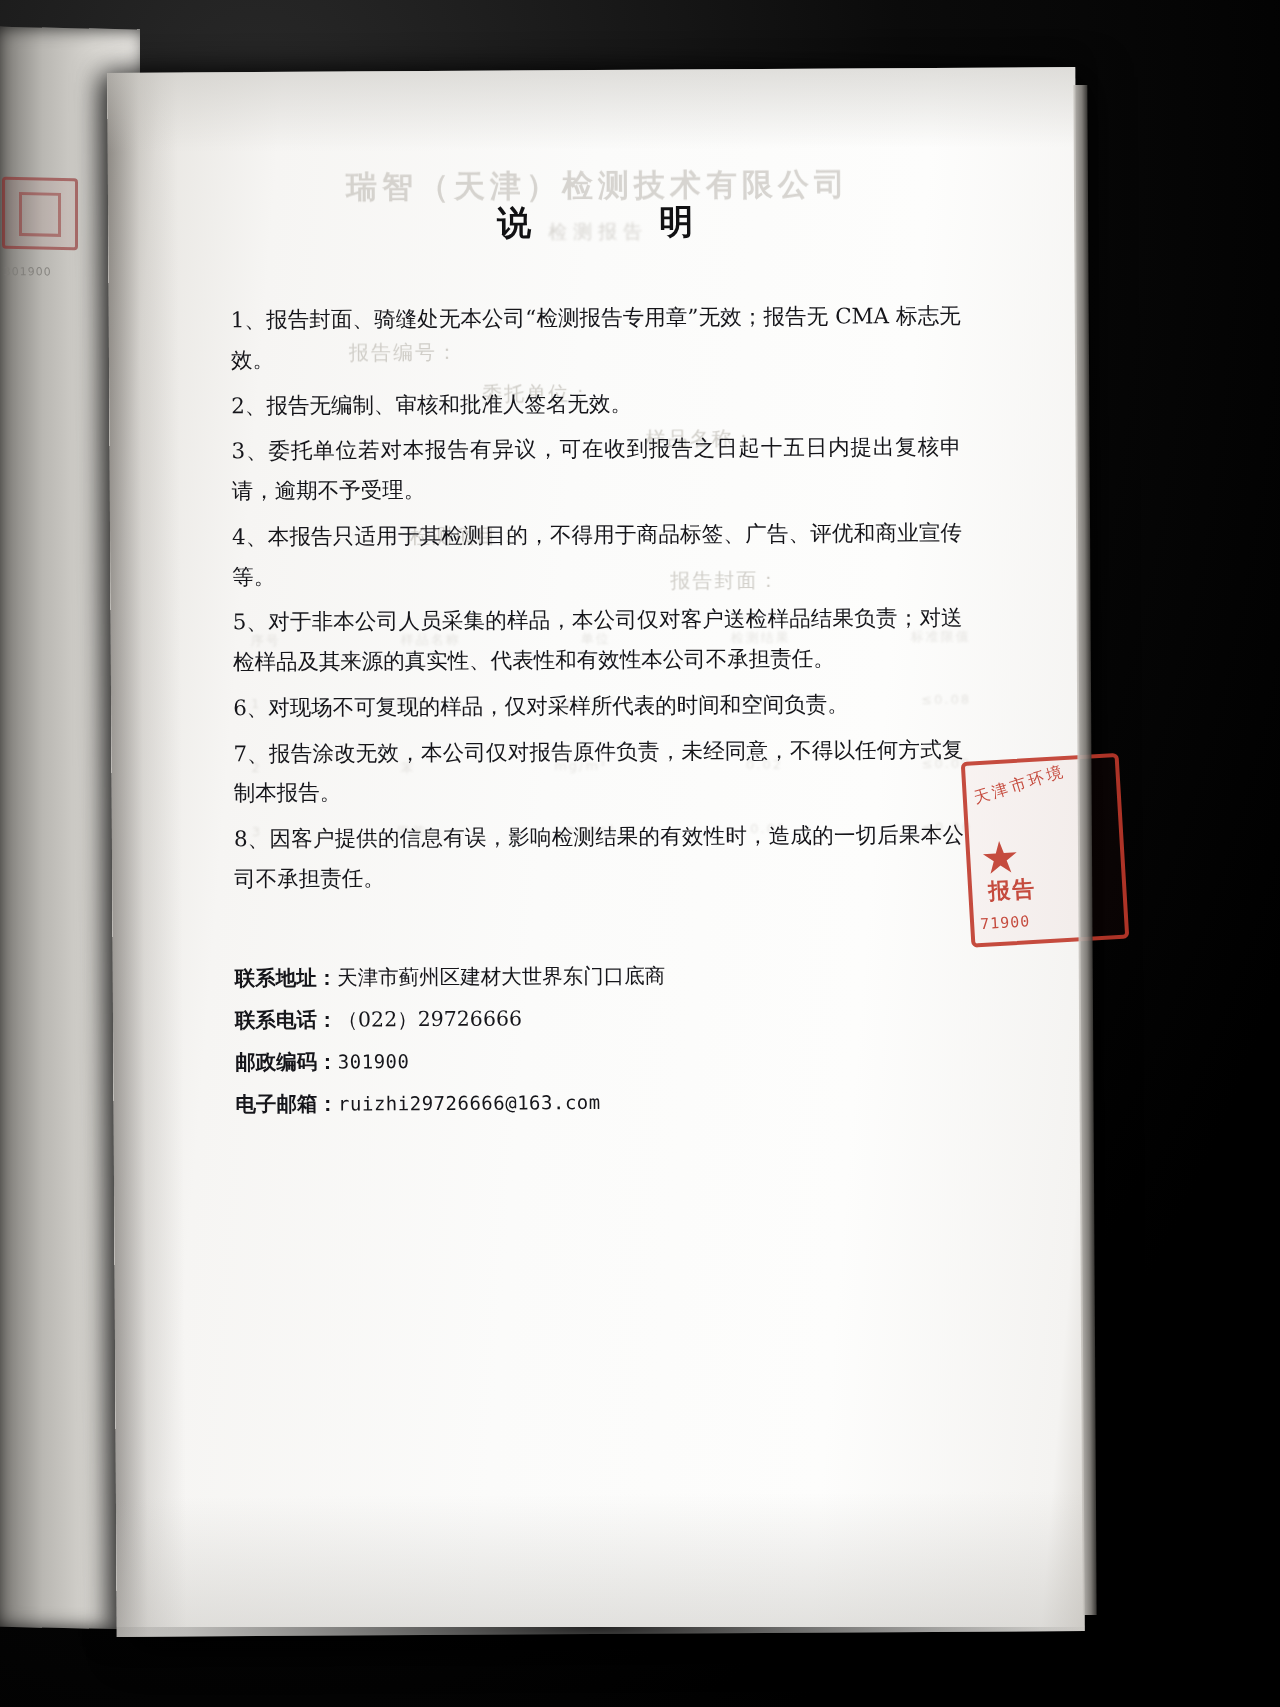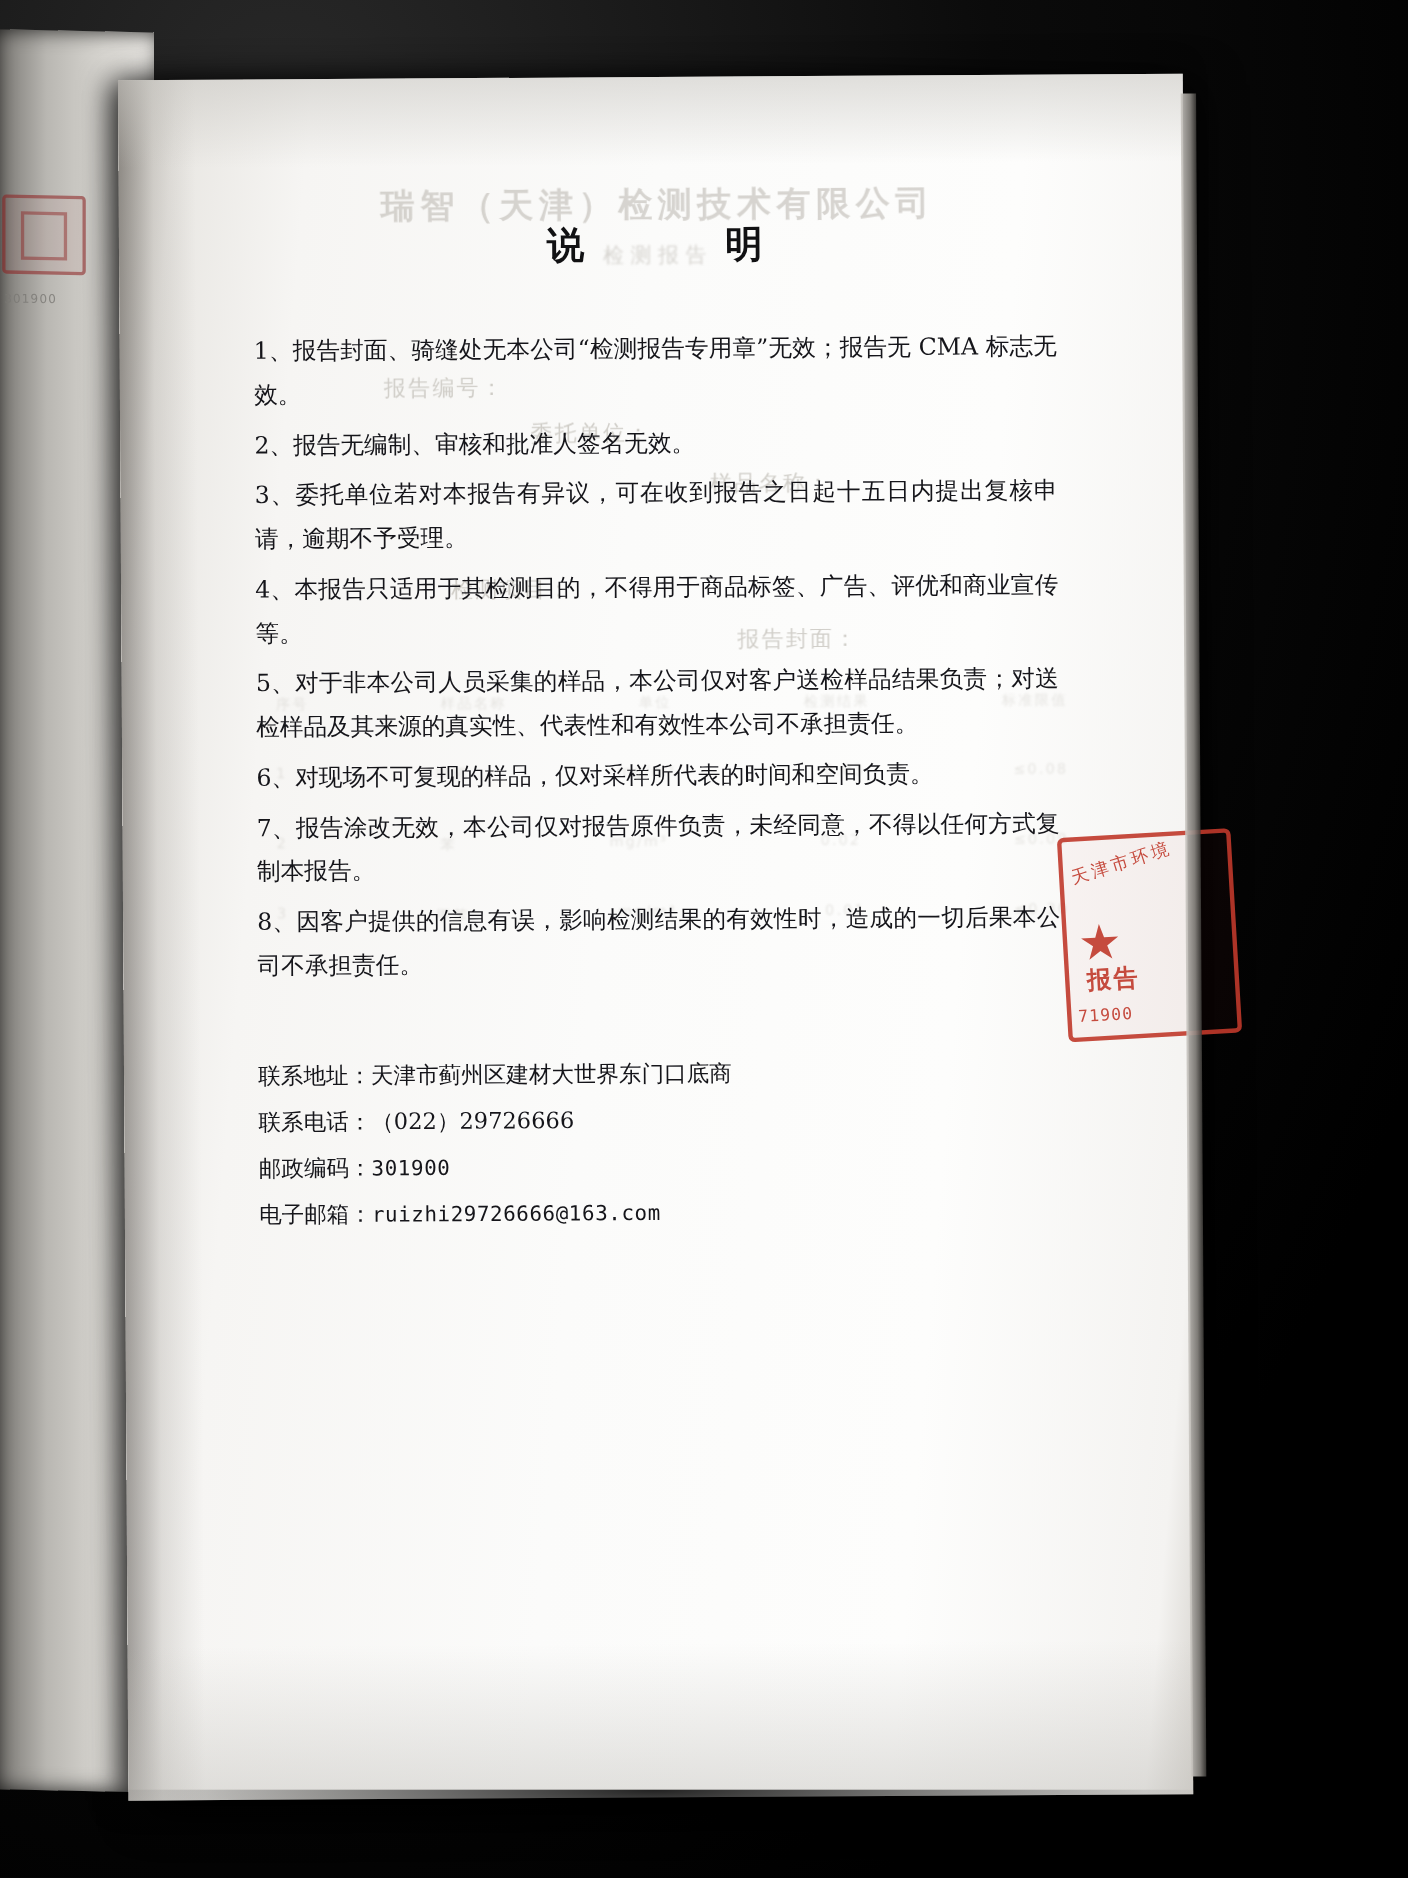--- a/index.html
+++ b/index.html
@@ -190,21 +190,21 @@
   }
   .contacts {
     margin-top: 58px;
   }
   .contact-row {
     font-size: 20.5px;
     line-height: 2.05;
     color: #15151a;
   }
   .contact-label {
-    font-weight: 400;
+    font-weight: 700;
   }
   .mono {
     font-family: "DejaVu Sans Mono", "Liberation Mono", monospace;
     font-size: 19px;
     letter-spacing: 0.5px;
   }
 
   
   .stamp {
     position: absolute;

